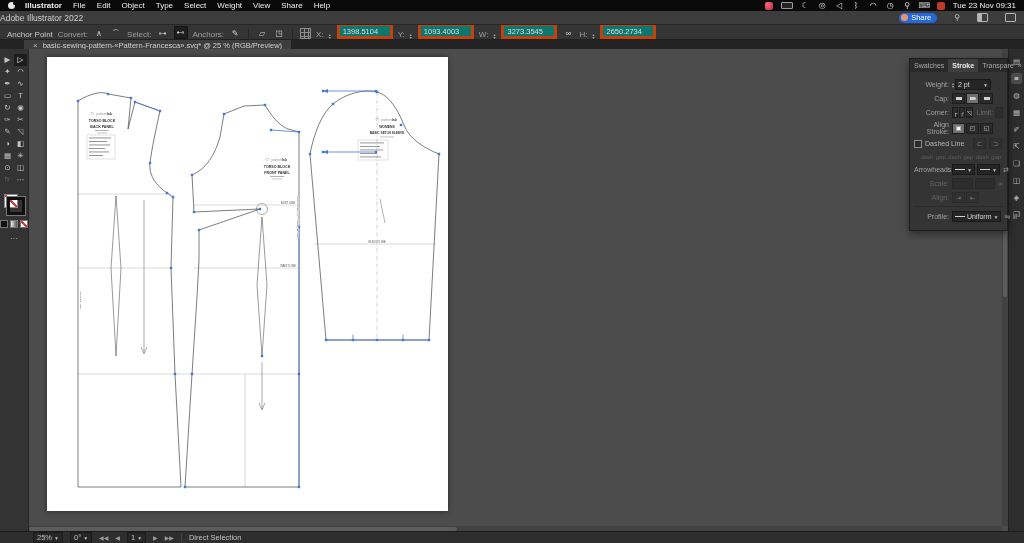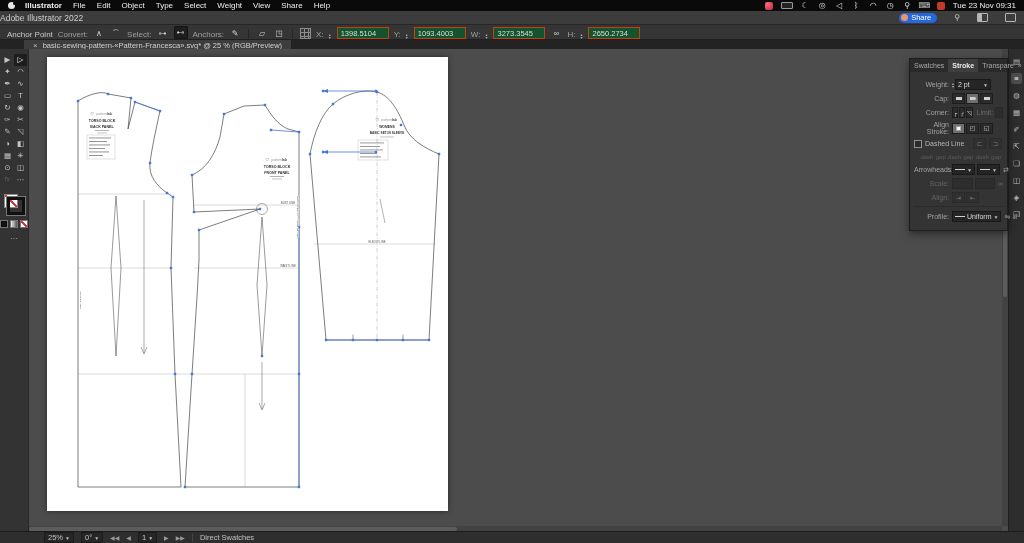--- a/index.html
+++ b/index.html
@@ -35,21 +35,21 @@
   .cb-label{color:#c9c9c9}
   .cb-sub{color:#9f9f9f}
   .cb-ic{width:12px;height:11px;display:inline-flex;align-items:center;justify-content:center;
     color:#cfcfcf;font-size:8px;border-radius:1px}
   .cb-ic.pressed{background:#1e1e1e;border:1px solid #141414}
   .cb-sep{width:1px;height:10px;background:#262626;margin:0 2px}
   .refgrid{width:9px;height:9px;border:1px solid #8e8e8e;
     background-image:linear-gradient(#8e8e8e 1px,transparent 1px),linear-gradient(90deg,#8e8e8e 1px,transparent 1px);
     background-size:4px 4px;background-position:-1px -1px}
   .stepper{display:inline-flex;flex-direction:column;font-size:4px;line-height:3px;color:#aaa;margin-right:1px}
-  .cb-field{height:10px;min-width:44px;background:#14532d;border:1px solid #c2410c;
+  .cb-field{height:10px;min-width:44px;background:#0f766e;border:3px solid #c2410c;
     display:inline-flex;align-items:center;padding:0 3px;color:#ddd;font-size:7.5px}
   
   .tabbar{height:11px;background:#232323;display:flex;align-items:stretch;border-bottom:1px solid #191919}
   .doc-tab{margin-left:24px;background:#3d3d3d;display:flex;align-items:center;gap:5px;
     padding:0 9px;font-size:7.5px;color:#d2d2d2;white-space:nowrap}
   .tab-close{color:#bdbdbd;font-size:8px;line-height:1}
   
   .main{position:absolute;top:49px;bottom:11px;left:0;right:0;display:flex}
   
   .tools{width:28px;background:#333;border-right:1px solid #262626;display:flex;
@@ -102,21 +102,21 @@
     padding:0 2px;color:#dadada;gap:2px}
   .pline{height:1px;background:#cfcfcf;flex:1;min-width:10px}
   .chev{font-size:5px;color:#bbb}
   .checkbox{width:6px;height:6px;border:1px solid #8f8f8f;background:#2b2b2b;margin-right:3px;flex:none}
   .dim{opacity:.42}
   .dash-heads{display:flex;margin-left:6px;flex:1}
   .dash-heads span{flex:1;text-align:center;color:#8f8f8f;font-size:6px}
   .profile-row{border-top:1px solid #2a2a2a;padding-top:4px}
   
   .statusbar{position:absolute;left:0;right:0;bottom:0;height:11px;background:#2e2e2e;
-    border-top:1px solid #1d1d1d;display:flex;align-items:center;padding-left:44px;gap:7px;
+    border-top:1px solid #1d1d1d;display:flex;align-items:center;padding-left:33px;gap:7px;
     font-size:7.5px;color:#c2c2c2;white-space:nowrap}
   .sb-field{display:flex;align-items:center;gap:2px;background:#262626;border:1px solid #1b1b1b;
     height:9px;padding:0 3px}
   .sb-sep{width:1px;height:8px;background:#444}
   .sb-arrow{color:#9a9a9a;font-size:6px}
 </style>
 </head>
 <body>
 
 <div class="menubar">
@@ -526,14 +526,14 @@
   </span>
   <span class="sb-arrow">◀◀</span>
   <span class="sb-arrow">◀</span>
   <span class="sb-field">
     <span>1</span>
       <span class="chev">▼</span>
   </span>
   <span class="sb-arrow">▶</span>
   <span class="sb-arrow">▶▶</span>
   <span class="sb-sep"></span>
-  <span>Direct Swatches</span>
+  <span>Direct Selection</span>
 </div>
 
 </body></html>

